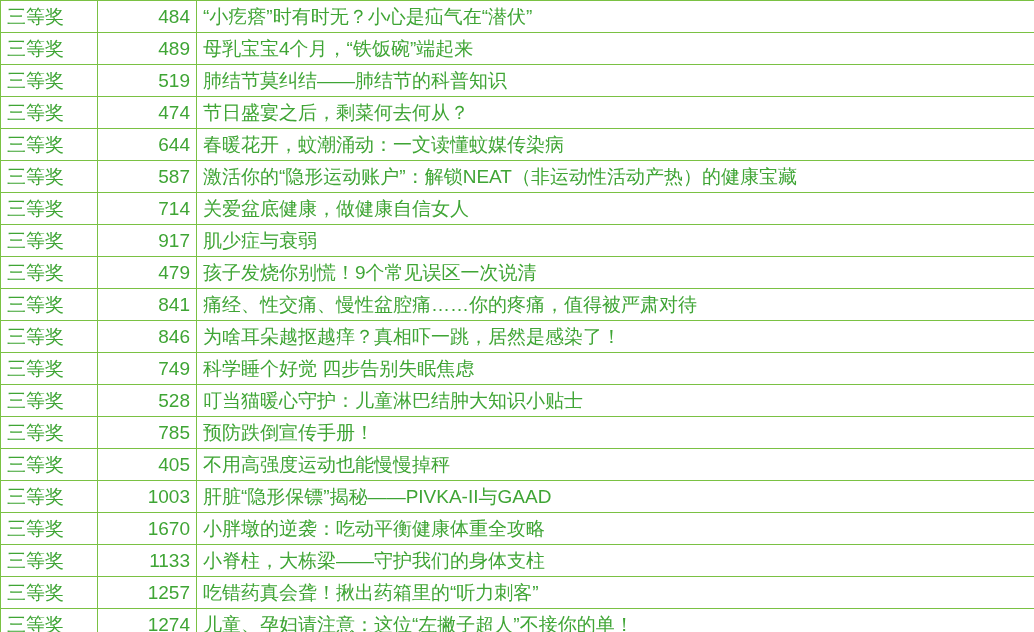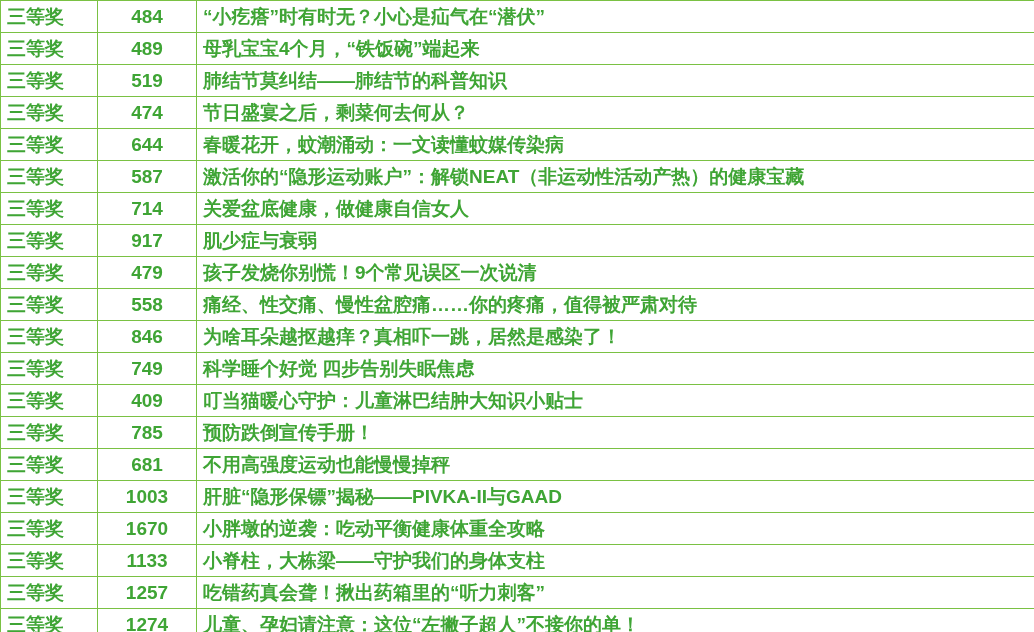--- a/index.html
+++ b/index.html
@@ -18,36 +18,36 @@
     border-collapse: collapse;
     border-spacing: 0;
   }
   table.sheet {
     table-layout: fixed;
   }
   table.sheet td {
     border: 1px solid #7ac143;
     color: #3fa535;
     font-family: "Liberation Sans", sans-serif;
-    font-weight: bold;
+    font-weight: normal;
     font-size: 19px;
     height: 31px;
     line-height: 29px;
     padding: 0 6px;
     white-space: nowrap;
     overflow: hidden;
   }
   td.col-prize {
     width: 84px;
     text-align: left;
     padding-left: 8px;
   }
   td.col-num {
     width: 86px;
-    text-align: center;
+    text-align: right;
     padding-left: 10px;
   }
   td.col-title {
     width: 862px;
     text-align: left;
     padding-left: 14px;
   }
 </style>
 </head>
 <body>
@@ -94,46 +94,46 @@
         <td class="col-num">917</td>
         <td class="col-title">肌少症与衰弱</td>
       </tr>
       <tr>
         <td class="col-prize">三等奖</td>
         <td class="col-num">479</td>
         <td class="col-title">孩子发烧你别慌！9个常见误区一次说清</td>
       </tr>
       <tr>
         <td class="col-prize">三等奖</td>
-        <td class="col-num">558</td>
+        <td class="col-num">841</td>
         <td class="col-title">痛经、性交痛、慢性盆腔痛……你的疼痛，值得被严肃对待</td>
       </tr>
       <tr>
         <td class="col-prize">三等奖</td>
         <td class="col-num">846</td>
         <td class="col-title">为啥耳朵越抠越痒？真相吓一跳，居然是感染了！</td>
       </tr>
       <tr>
         <td class="col-prize">三等奖</td>
         <td class="col-num">749</td>
         <td class="col-title">科学睡个好觉  四步告别失眠焦虑</td>
       </tr>
       <tr>
         <td class="col-prize">三等奖</td>
-        <td class="col-num">409</td>
+        <td class="col-num">528</td>
         <td class="col-title">叮当猫暖心守护：儿童淋巴结肿大知识小贴士</td>
       </tr>
       <tr>
         <td class="col-prize">三等奖</td>
         <td class="col-num">785</td>
         <td class="col-title">预防跌倒宣传手册！</td>
       </tr>
       <tr>
         <td class="col-prize">三等奖</td>
-        <td class="col-num">681</td>
+        <td class="col-num">405</td>
         <td class="col-title">不用高强度运动也能慢慢掉秤</td>
       </tr>
       <tr>
         <td class="col-prize">三等奖</td>
         <td class="col-num">1003</td>
         <td class="col-title">肝脏“隐形保镖”揭秘——PIVKA-II与GAAD</td>
       </tr>
       <tr>
         <td class="col-prize">三等奖</td>
         <td class="col-num">1670</td>

